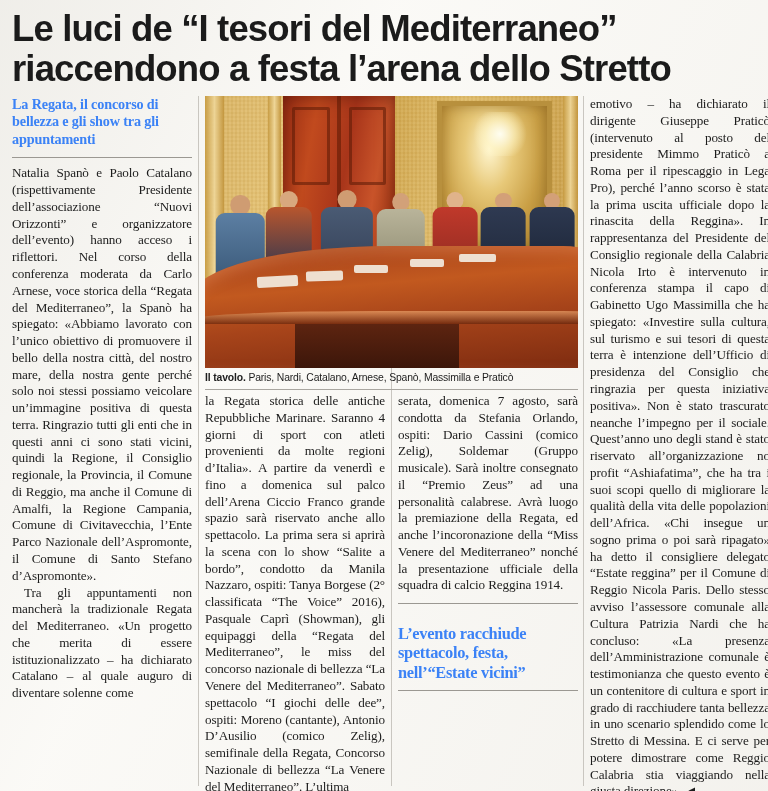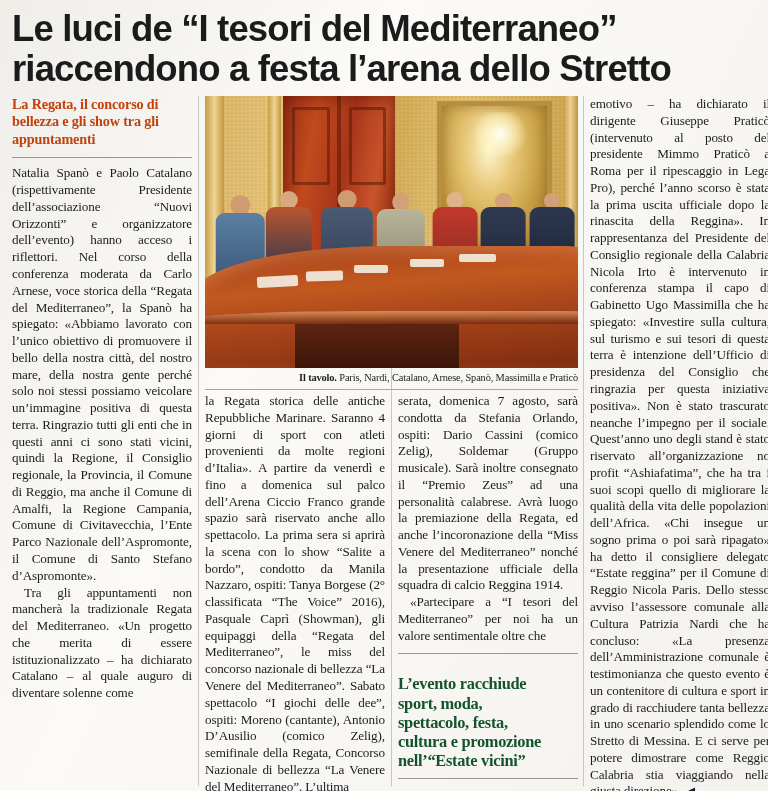--- a/index.html
+++ b/index.html
@@ -69,21 +69,21 @@
     height: 690px;
     background: #c9c6c0;
   }
 
   
   .deck {
     font-family: "Liberation Serif", "DejaVu Serif", serif;
     font-weight: bold;
     font-size: 14.2px;
     line-height: 1.23;
-    color: #c2410c;
+    color: #3b82f6;
     margin: 0;
     letter-spacing: -0.15px;
   }
   .deck-rule {
     border: 0;
     border-top: 1px solid #9b9892;
     margin: 9px 0 7px 0;
   }
 
   
@@ -172,28 +172,27 @@
     background: linear-gradient(180deg,#5d2410,#3c160a);
   }
   
   .person { position:absolute; bottom:34%; }
   .head { position:absolute; left:50%; transform:translateX(-50%); border-radius:50%; }
   .torso { position:absolute; left:50%; transform:translateX(-50%); border-radius:9px 9px 3px 3px; }
   .paper-sheet{ position:absolute; background:#f2ece0; border-radius:2px; opacity:.92; }
 
   
   .caption {
-    font-family: Liberation Serif, serif;
+    font-family: Liberation Sans, sans-serif;
     font-size: 10.4px;
     line-height: 1.2;
     color: #1d1d1d;
     margin: 4px 0 0 0;
     letter-spacing: -0.15px;
     white-space: nowrap;
-    text-align: right;
   }
   .caption b { font-weight: bold; }
 
   .caption-rule {
     border: 0;
     border-top: 1px solid #a9a6a0;
     margin: 5px 0 7px 0;
   }
 
   
@@ -318,28 +317,25 @@
 
     <div class="col col2" style="top:297px">
       <div class="body">
         <p>la Regata storica delle antiche Repubbliche Marinare. Saranno 4 giorni di sport con atleti provenienti da molte regioni d’Italia». A partire da venerdì e fino a domenica sul palco dell’Arena Ciccio Franco grande spazio sarà riservato anche allo spettacolo. La prima sera si aprirà la scena con lo show “Salite a bordo”, condotto da Manila Nazzaro, ospiti: Tanya Borgese (2° classificata “The Voice” 2016), Pasquale Caprì (Showman), gli equipaggi della “Regata del Mediterraneo”, le miss del concorso nazionale di bellezza “La Venere del Mediterraneo”. Sabato spettacolo “I giochi delle dee”, ospiti: Moreno (cantante), Antonio D’Ausilio (comico Zelig), semifinale della Regata, Concorso Nazionale di bellezza “La Venere del Mediterraneo”. L’ultima</p>
       </div>
     </div>
 
     <div class="col col3" style="top:297px">
       <div class="body">
         <p>serata, domenica 7 agosto, sarà condotta da Stefania Orlando, ospiti: Dario Cassini (comico Zelig), Soldemar (Gruppo musicale). Sarà inoltre consegnato il “Premio Zeus” ad una personalità calabrese. Avrà luogo la premiazione della Regata, ed anche l’incoronazione della “Miss Venere del Mediterraneo” nonché la presentazione ufficiale della squadra di calcio Reggina 1914.</p>
-        <p>«Partecipare a “I tesori del Mediterraneo” per noi ha un valore sentimentale oltre che</p>
       </div>
       <hr class="pq-rule-top">
-      <p class="pullquote" style="color: #14532d; margin-top: 20px;">
+      <p class="pullquote" style="color: #3b82f6; margin-top: 20px;">
         <span>L’evento racchiude</span>
-        <span>sport, moda,</span>
         <span>spettacolo, festa,</span>
-        <span>cultura e promozione</span>
         <span>nell’“Estate vicini”</span>
       </p>
       <hr class="pq-rule-bot">
     </div>
 
     <div class="col col4">
       <div class="body">
         <p><span>emotivo – ha dichiarato il dirigente Giuseppe Praticò (intervenuto al posto del presidente Mimmo Praticò a Roma per il ripescaggio in Lega Pro), perché l’anno scorso è stata la prima uscita ufficiale dopo la rinascita della Reggina». In rappresentanza del Presidente del Consiglio regionale della Calabria Nicola Irto è intervenuto in conferenza stampa il capo di Gabinetto Ugo Massimilla che ha spiegato: «Investire sulla cultura, sul turismo e sui tesori di questa terra è intenzione dell’Ufficio di presidenza del Consiglio che ringrazia per questa iniziativa positiva». Non è stato trascurato neanche l’impegno per il sociale. Quest’anno uno degli stand è stato riservato all’organizzazione no profit “Ashiafatima”, che ha tra i suoi scopi quello di migliorare la qualità della vita delle popolazioni dell’Africa. «Chi insegue un sogno prima o poi sarà ripagato» ha detto il consigliere delegato “Estate reggina” per il Comune di Reggio Nicola Paris. Dello stesso avviso l’assessore comunale alla Cultura Patrizia Nardi che ha concluso: «La presenza dell’Amministrazione comunale è testimonianza che questo evento è un contenitore di cultura e sport in grado di racchiudere tanta bellezza in uno scenario splendido come lo Stretto di Messina. E ci serve per potere dimostrare come Reggio Calabria stia viaggiando nella giusta direzione».</span><span class="endmark">◄</span></p>
       </div>
     </div>

